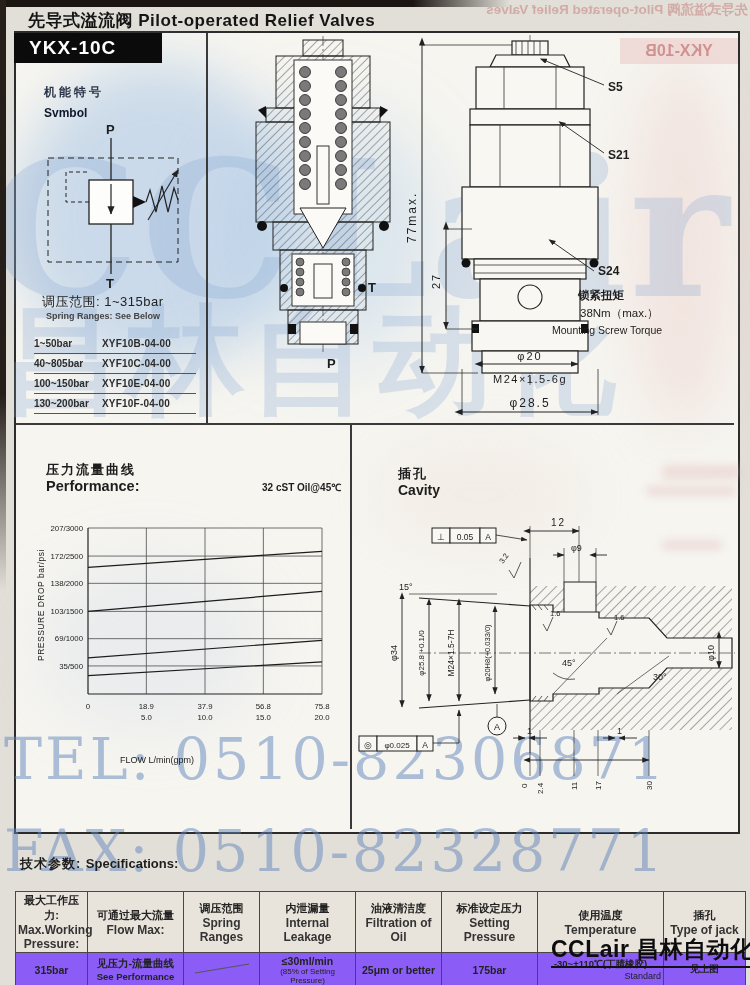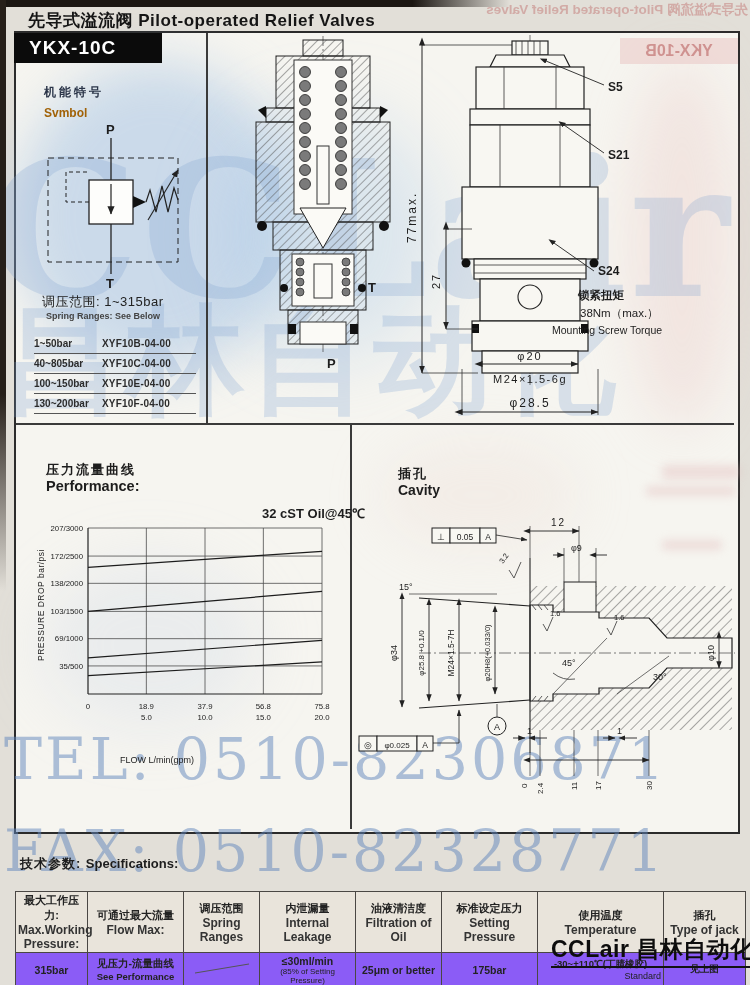--- a/index.html
+++ b/index.html
@@ -33,35 +33,35 @@
     color:rgba(128,162,210,.26);letter-spacing:2px;}
   .wm-cn{left:2px;top:282px;font-size:118px;font-weight:bold;
     color:rgba(128,162,210,.26);letter-spacing:6px;}
   .wm-tel{left:4px;top:726px;font-size:57px;color:rgba(96,134,188,.50);letter-spacing:3px;}
   .wm-fax{left:4px;top:818px;font-size:57px;color:rgba(96,134,188,.50);letter-spacing:3px;}
   
   .model-box{left:14px;top:33px;width:133px;height:30px;background:#0b0b0b;color:#fff;
     font-weight:bold;font-size:19px;line-height:30px;padding-left:15px;
     letter-spacing:1px;z-index:5;}
   .h-zh{font-weight:bold;font-size:12px;color:#2a3448;z-index:5;}
-  .h-en{font-weight:bold;font-size:12px;color:#a16207;z-index:5;text-align:right;}
+  .h-en{font-weight:bold;font-size:12px;color:#0f172a;z-index:5;text-align:right;}
   .small-bold{font-weight:normal;font-size:13px;color:#222;z-index:5;}
   .tiny{font-size:9px;color:#333;z-index:5;}
   
   .spring-table{left:34px;top:334px;width:162px;z-index:5;font-size:10px;color:#2c2c2c;}
   .spring-row{display:flex;border-bottom:1px solid #555;height:19px;line-height:19px;}
   .spring-row .rng{width:68px;font-weight:bold;}
   .spring-row .code{flex:1;font-weight:bold;letter-spacing:.2px;}
   svg{overflow:visible;}
   svg text{font-family:"Liberation Sans",sans-serif;fill:#1d1d1d;}
   .z5{z-index:5;}
   
   .perf-zh{left:46px;top:461px;font-size:13px;font-weight:bold;z-index:5;letter-spacing:2px;}
   .perf-en{left:46px;top:478px;font-size:14.5px;font-weight:bold;z-index:5;}
-  .perf-cond{left:262px;top:504px;font-size:13px;font-weight:bold;z-index:5;}
+  .perf-cond{left:262px;top:480px;font-size:10px;font-weight:bold;z-index:5;}
   .ylab{left:-34px;top:600px;font-size:8.5px;z-index:5;transform:rotate(-90deg);
     width:150px;text-align:center;letter-spacing:.5px;}
   .xlab{left:120px;top:755px;font-size:9px;z-index:5;}
   .cav-zh{left:398px;top:465px;font-size:13px;font-weight:bold;z-index:5;letter-spacing:2px;}
   .cav-en{left:398px;top:482px;font-size:14px;font-weight:bold;z-index:5;}
   
   .spec-head{left:20px;top:854px;z-index:5;font-weight:bold;}
   .spec-head .zh{font-size:13px;letter-spacing:1px;}
   .spec-head .en{font-size:13px;}
   table.specs{position:absolute;left:15px;top:891px;width:730px;border-collapse:collapse;

